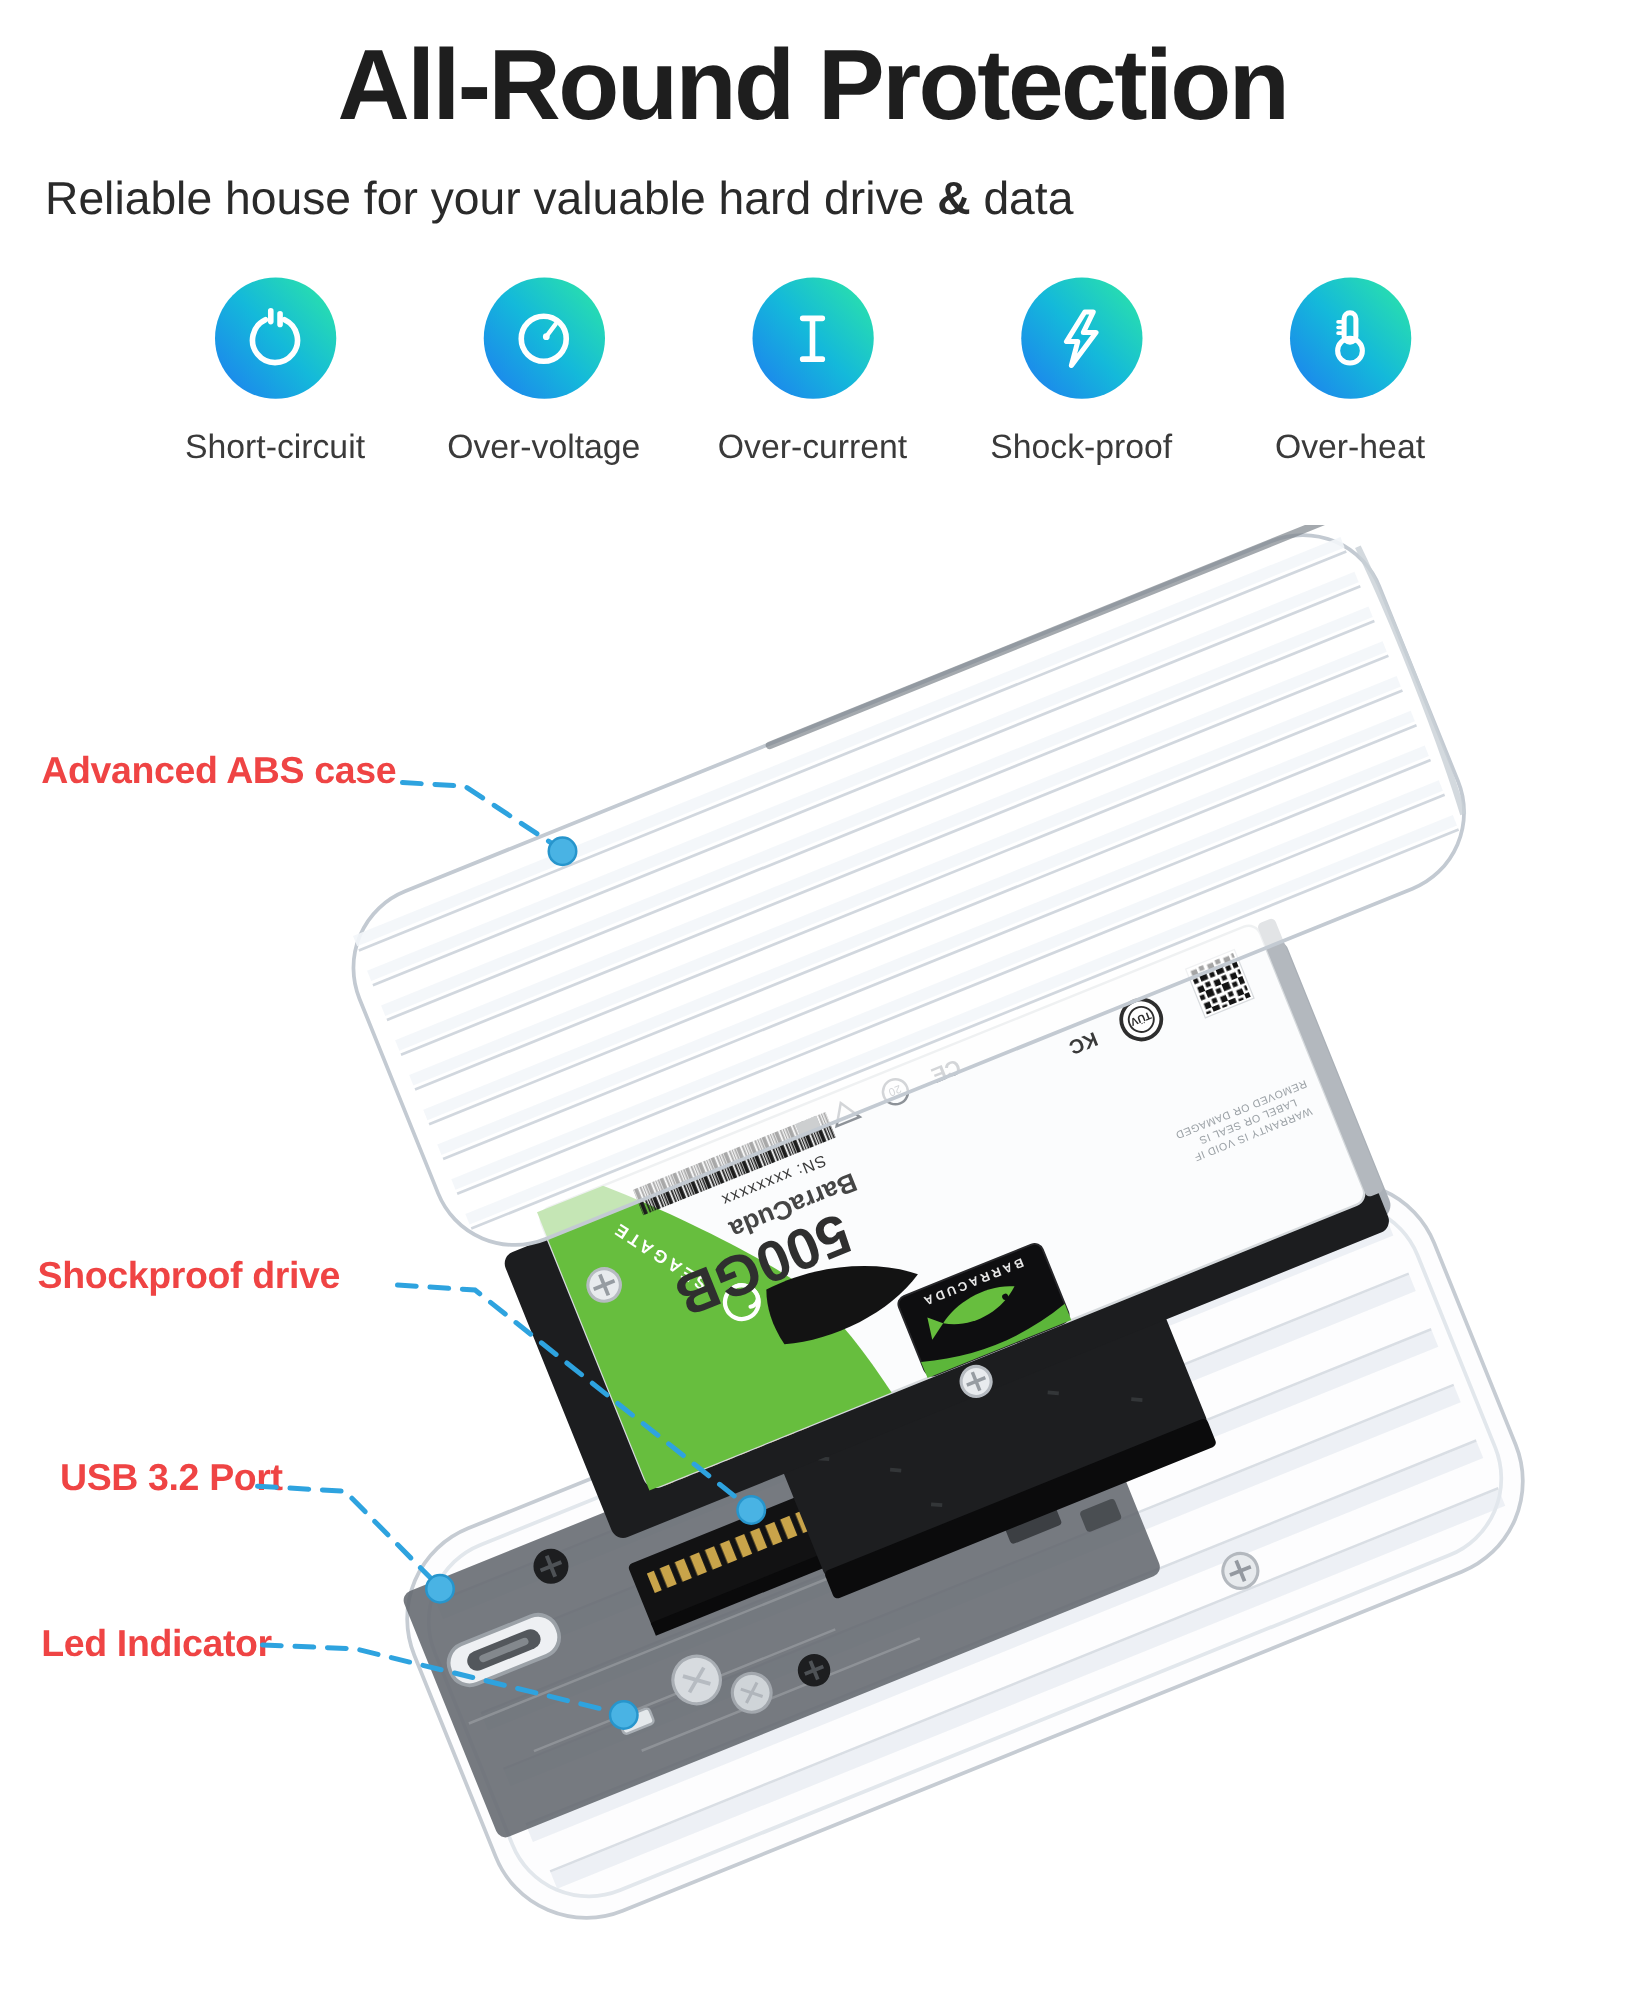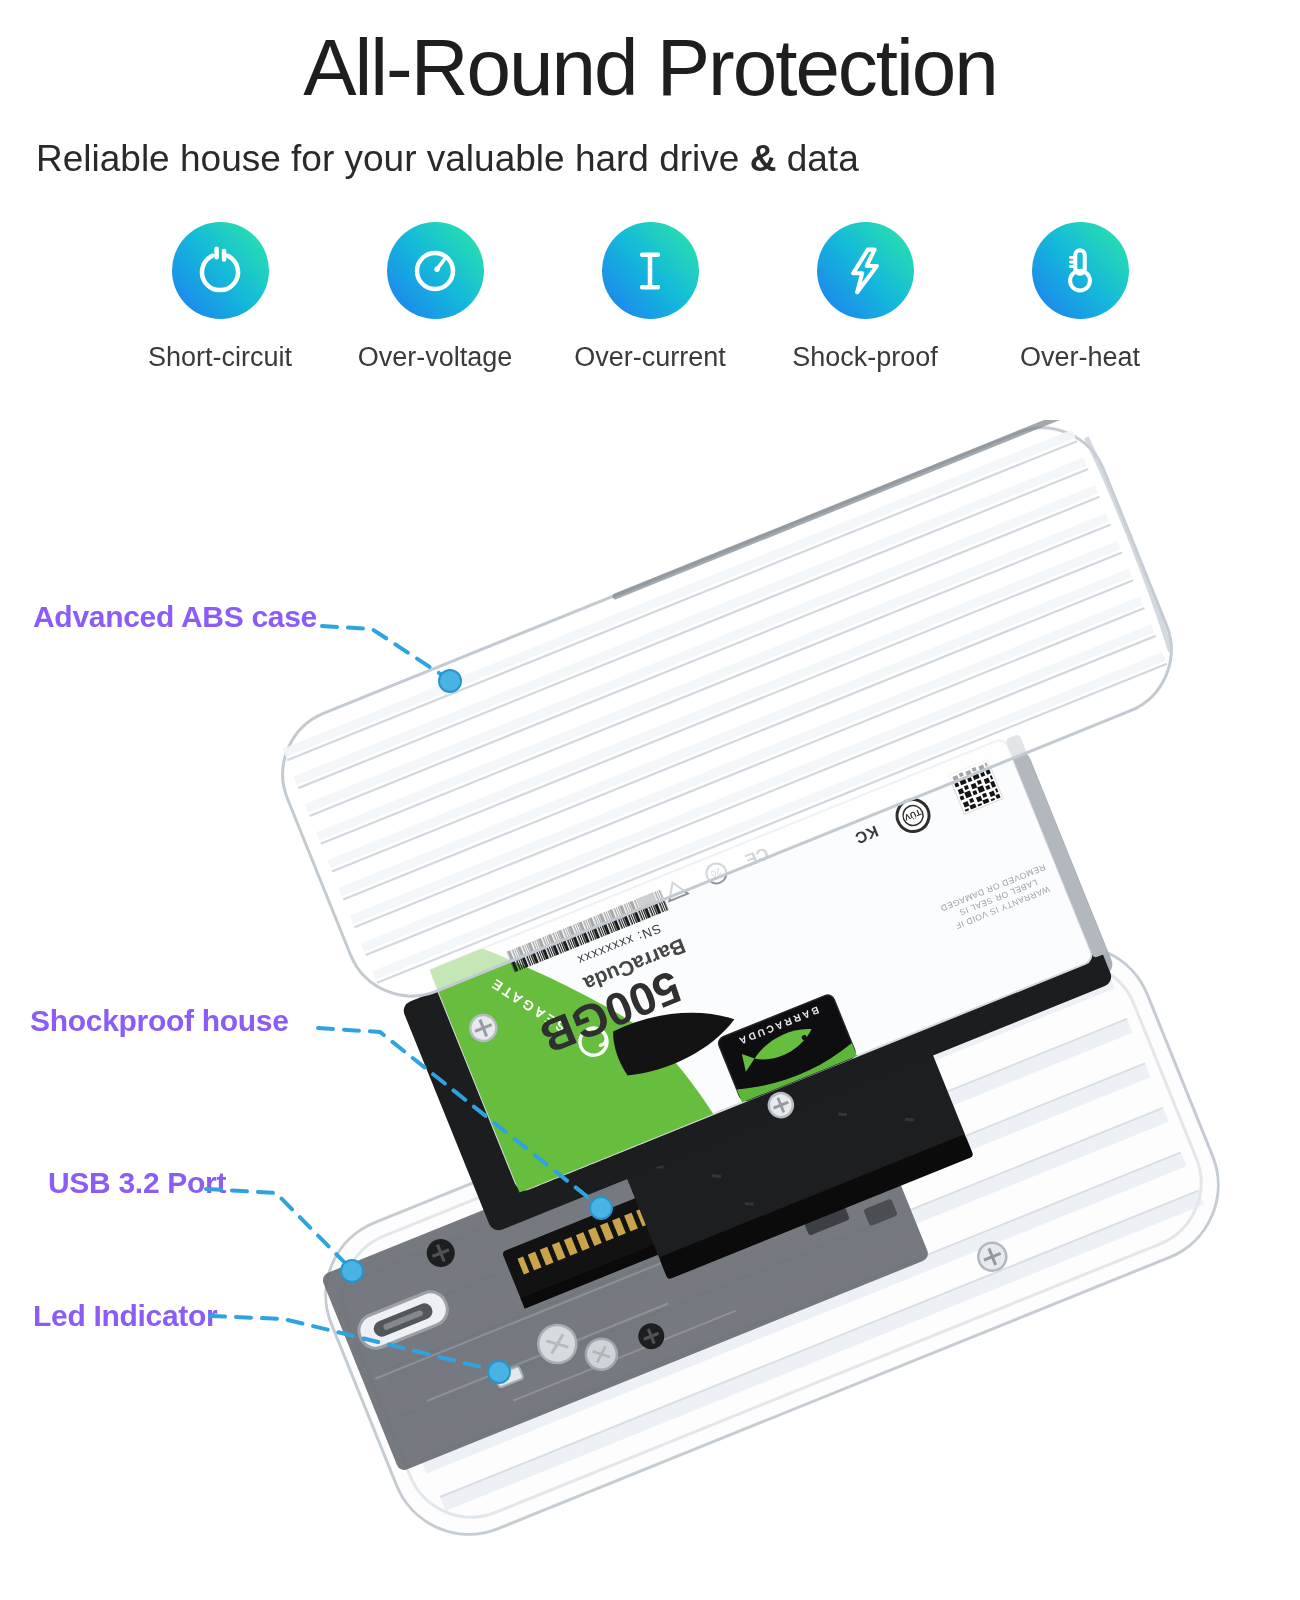--- a/index.html
+++ b/index.html
@@ -1,36 +1,36 @@
 <!DOCTYPE html>
 <html><head>
 <meta charset="utf-8">
 <style>
   html,body{margin:0;padding:0;background:#ffffff;}
   #canvas{position:relative;width:1300px;height:1600px;margin:0 auto;background:#ffffff;
           font-family:"Liberation Sans",sans-serif;overflow:hidden;}
   
   .title{position:absolute;top:26px;left:0;right:0;text-align:center;
-         font-size:80px;font-weight:400;letter-spacing:-2px;color:#1e1e1e;line-height:1.05;}
+         font-size:80px;font-weight:700;letter-spacing:-2px;color:#1e1e1e;line-height:1.05;}
   .subtitle{position:absolute;top:138px;left:0;right:0;text-align:left;
             font-size:37px;font-weight:400;color:#2a2a2a;padding-left:36px;}
   .subtitle .amp{font-weight:700;}
   
   .features{position:absolute;top:222px;left:0;right:0;display:flex;justify-content:center;gap:45px;}
   .feature{width:170px;display:flex;flex-direction:column;align-items:center;}
   .feature-circle{width:97px;height:97px;border-radius:50%;
      background:linear-gradient(48deg,#1e7bf1 0%,#14b9da 50%,#2ee8a3 100%);
      display:flex;align-items:center;justify-content:center;}
   .feature-circle svg{width:54px;height:54px;}
   .feature-label{margin-top:23px;font-size:27px;color:#3a3a3a;white-space:nowrap;}
   
   .illustration{position:absolute;left:0;top:420px;width:1300px;height:1180px;}
   .leader-overlay{position:absolute;left:0;top:0;width:1300px;height:1600px;pointer-events:none;}
   
-  .callout{position:absolute;font-size:30px;font-weight:700;color:#8b5cf6;letter-spacing:-0.3px;white-space:nowrap;}
+  .callout{position:absolute;font-size:30px;font-weight:700;color:#ef4444;letter-spacing:-0.3px;white-space:nowrap;}
   svg text{font-family:"Liberation Sans",sans-serif;}
 </style>
 </head>
 <body>
 
 <div id="canvas">
 
   <div class="title">All-Round Protection</div>
   <div class="subtitle"><span>Reliable house for your valuable hard drive </span><span class="amp">&amp;</span><span> data</span></div>
 
@@ -213,21 +213,21 @@
       <rect x="-440" y="-150" width="880" height="300" rx="66" fill="#ffffff" fill-opacity="0.62" stroke="#c3cad2" stroke-width="3"></rect>
       <path d="M-250 -64 C-130 -112 80 -104 198 -44 C258 -12 240 58 140 80 C20 104 -158 92 -242 40 C-298 6 -300 -28 -250 -64 Z" fill="#ffffff" opacity="0.85"></path>
       <path d="M-426 -128H426 M-426 -98H426 M-426 -68H426 M-426 -38H426 M-426 -8H426 M-426 22H426 M-426 52H426 M-426 82H426 M-426 112H426" stroke="#f3f6f9" stroke-width="9" fill="none" opacity="0.9"></path>
       <path d="M-426 -120H426 M-426 -90H426 M-426 -60H426 M-426 -30H426 M-426 0H426 M-426 30H426 M-426 60H426 M-426 90H426 M-426 120H426" stroke="#ccd3da" stroke-width="2.2" fill="none" opacity="0.9"></path>
       <path d="M-60 -149 H428" stroke="#7e848b" stroke-width="6" opacity="0.7" stroke-linecap="round" fill="none"></path>
       <path d="M436 -120 C440 -60 440 40 434 110" stroke="#c8cfd6" stroke-width="5" fill="none" opacity="0.8"></path>
     </g>
   </svg>
 
   <div class="callout" style="left:33px;top:600px;">Advanced ABS case</div>
-  <div class="callout" style="left:30px;top:1004px;">Shockproof house</div>
+  <div class="callout" style="left:30px;top:1004px;">Shockproof drive</div>
   <div class="callout" style="left:48px;top:1166px;">USB 3.2 Port</div>
   <div class="callout" style="left:33px;top:1299px;">Led Indicator</div>
 
   <svg class="leader-overlay" viewBox="0 0 1300 1600">
     <g stroke="#2ea3df" stroke-width="4" stroke-dasharray="15 11" fill="none" stroke-linecap="round">
       <path d="M322 626 L372 629 L448 679"></path>
       <path d="M318 1028 L380 1032 L599 1206"></path>
       <path d="M206 1189 L276 1193 L351 1269"></path>
       <path d="M210 1316 L284 1319 L497 1371"></path>
     </g>

